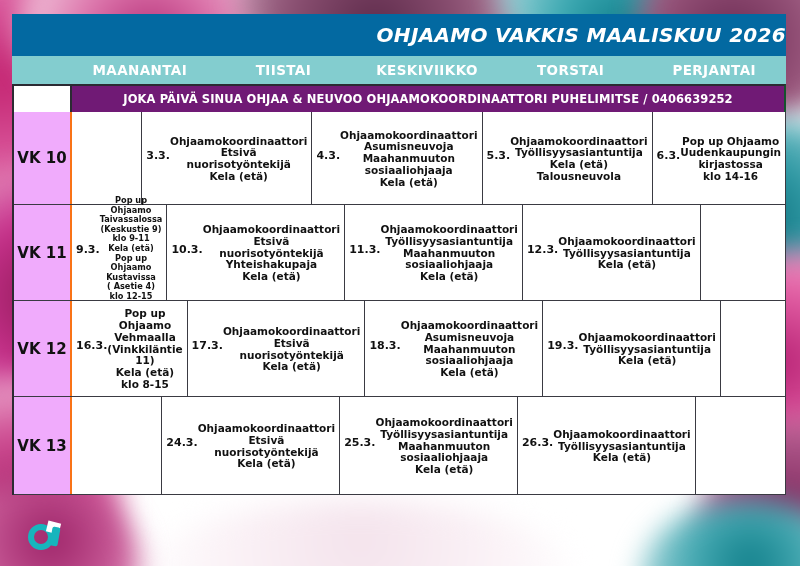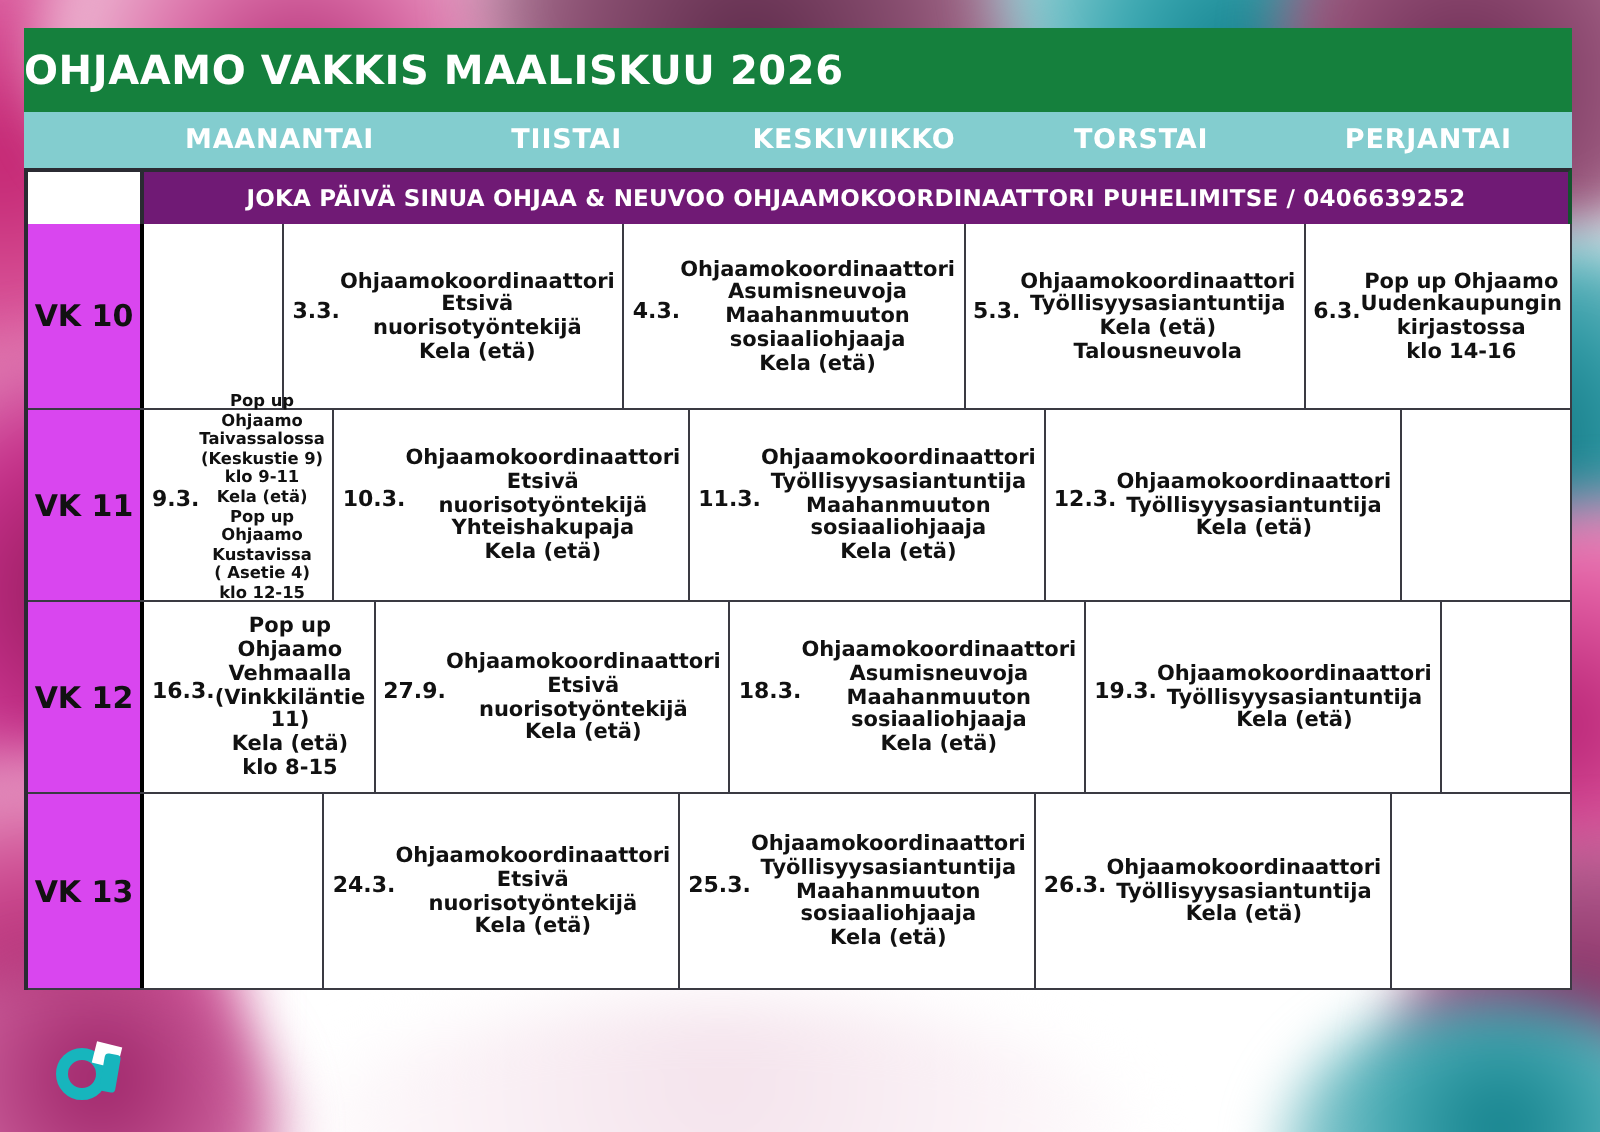--- a/index.html
+++ b/index.html
@@ -25,23 +25,23 @@
   #bg .b11{left:640px;top:500px;width:220px;height:160px;background:radial-gradient(circle at 50% 40%,#0e7d88 0%,#46aab3 40%,#b0dade 80%,#e9f4f5 100%);}
   #bg .b12{left:150px;top:500px;width:420px;height:140px;background:radial-gradient(circle at 50% 30%,#f4e3ec 0%,#fbf3f7 60%,#ffffff 100%);}
   #bg .b13{left:-60px;top:480px;width:200px;height:170px;background:radial-gradient(circle at 55% 35%,#9b2166 0%,#c85a97 45%,#eab6d2 80%,#fbeff5 100%);}
 
   
   #sheet{position:absolute;left:0;top:0;width:800px;height:566px;z-index:2;}
 
   .table{position:absolute;left:12px;top:14px;width:774px;}
 
   .title-bar{
-    background:#15803d;color:#ffffff;
-    height:42px;line-height:42px;text-align:left;
-    font-size:20px;font-weight:bold;letter-spacing:.3px;
+    background:#0369a1;color:#ffffff;
+    height:42px;line-height:42px;text-align:right;
+    font-size:20px;font-weight:bold;letter-spacing:.3px;font-style:italic;
   }
   .days-row{display:flex;background:#83cdcf;height:28px;}
   .days-row .vkspacer{width:56px;flex:0 0 56px;}
   .days-row .day{
     flex:1 1 0;text-align:center;color:#ffffff;
     font-size:13.5px;font-weight:bold;line-height:28px;letter-spacing:.4px;
   }
 
   .grid{display:flex;flex-direction:column;border-left:2px solid #2b2b33;}
   .banner-row{display:flex;height:28px;}
@@ -51,24 +51,24 @@
   }
   .banner{
     flex:1 1 auto;background:#701a75;color:#ffffff;
     display:flex;align-items:center;justify-content:center;
     font-size:11.5px;font-weight:bold;letter-spacing:.1px;
     border-top:2px solid #2b2b33;border-right:2px solid #14532d;
   }
 
   .row{display:flex;border-bottom:1.5px solid #3a3a42;}
   .vkcell{
-    width:56px;flex:0 0 56px;background:#d946ef;
+    width:56px;flex:0 0 56px;background:#f0abfc;
     display:flex;align-items:center;justify-content:center;
     font-size:15px;font-weight:bold;color:#111;
-    border-right:2px solid #000000;
+    border-right:2px solid #f97316;
   }
   .cell{
     flex:1 1 0;background:#ffffff;
     border-right:1.5px solid #3a3a42;
     padding:6px 4px 4px;
     display:flex;flex-direction:row;align-items:center;
     text-align:center;color:#111;justify-content:flex-end;
   }
   .cell .date{font-size:11px;font-weight:bold;margin-bottom:8px;}
   .cell .lines{font-size:10.5px;font-weight:bold;line-height:1.12;}
@@ -231,21 +231,21 @@
               <div class="date">16.3.</div>
               <div class="lines">
                 <div>Pop up Ohjaamo</div>
                 <div>Vehmaalla</div>
                 <div>(Vinkkiläntie 11)</div>
                 <div>Kela (etä)</div>
                 <div>klo 8-15</div>
               </div>
             </div>
             <div class="cell">
-              <div class="date">27.9.</div>
+              <div class="date">17.3.</div>
               <div class="lines">
                 <div>Ohjaamokoordinaattori</div>
                 <div>Etsivä nuorisotyöntekijä</div>
                 <div>Kela (etä)</div>
               </div>
             </div>
             <div class="cell">
               <div class="date">18.3.</div>
               <div class="lines">
                 <div>Ohjaamokoordinaattori</div>

